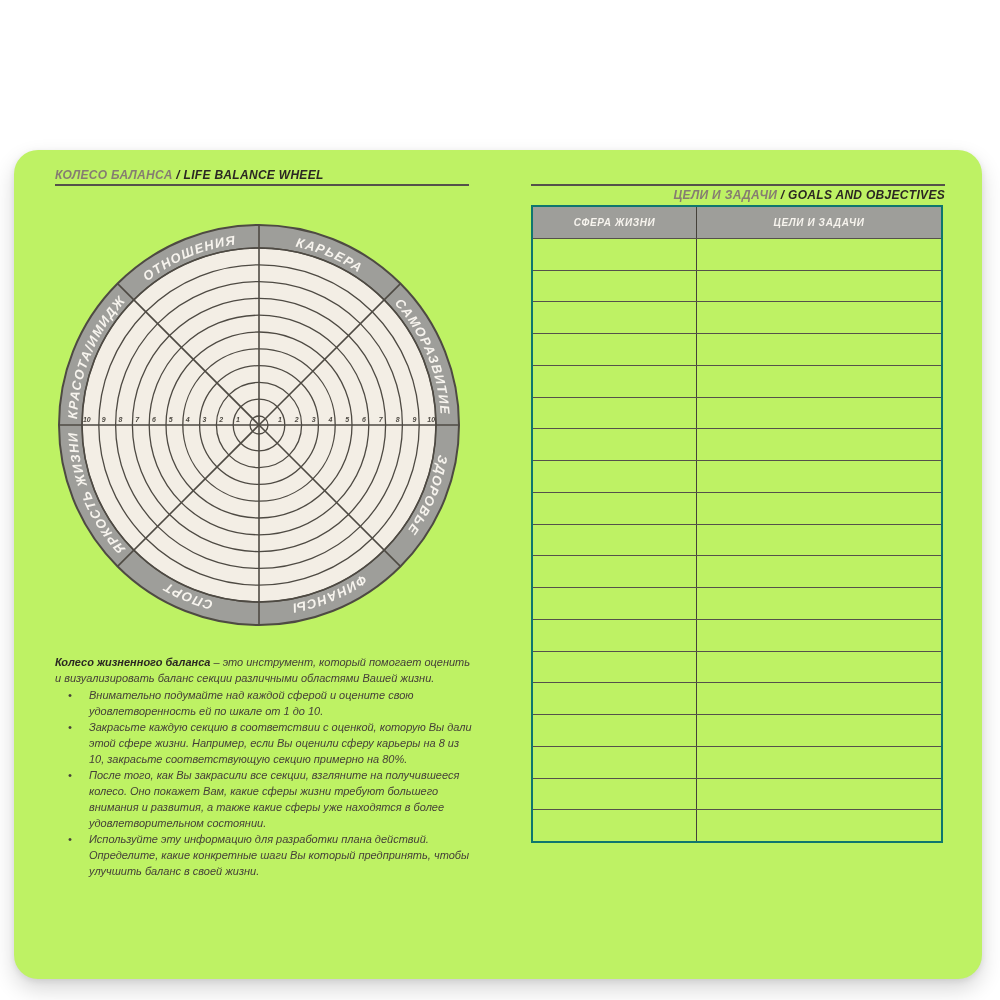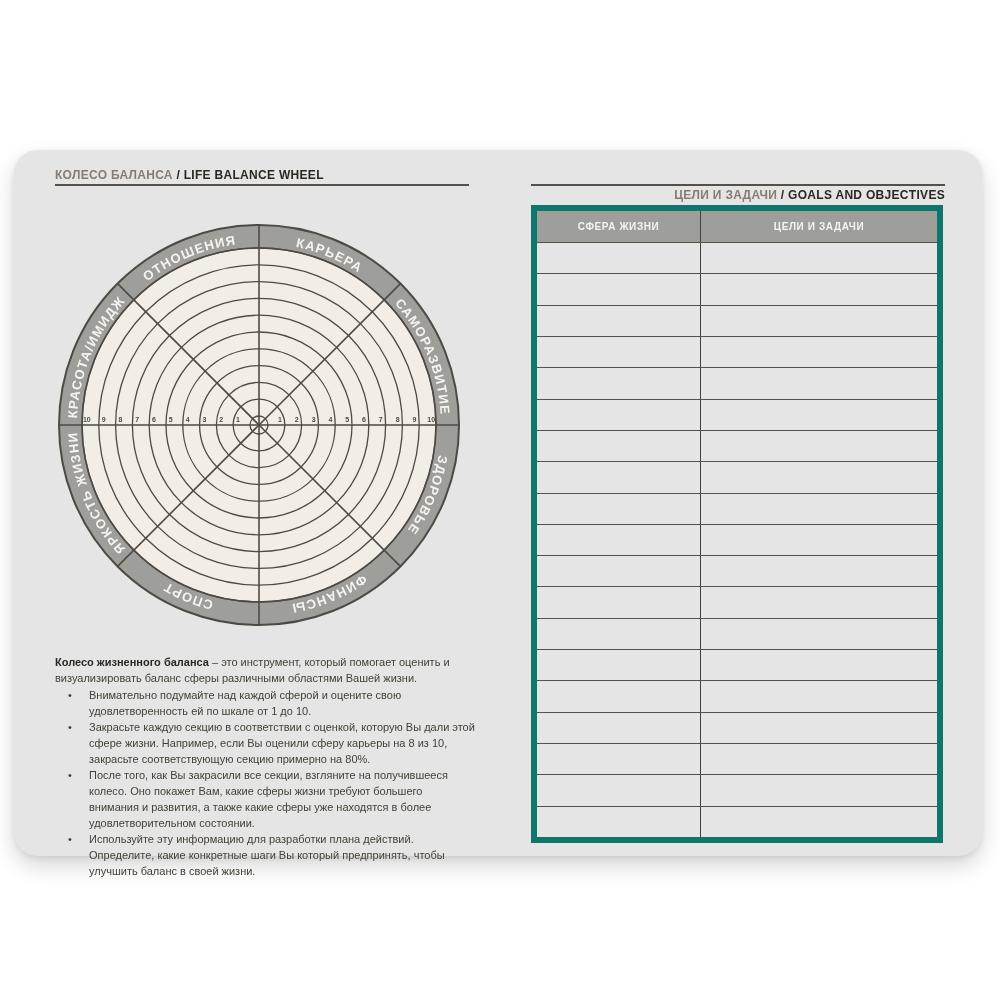--- a/index.html
+++ b/index.html
@@ -2,23 +2,24 @@
 <html><head>
 <meta charset="utf-8">
 <style>
   html,body{margin:0;padding:0;}
   body{
     width:1000px;height:1000px;background:#ffffff;position:relative;
     font-family:"Liberation Sans",sans-serif;
     -webkit-font-smoothing:antialiased;
   }
   .sheet{
-    position:absolute;left:14px;top:150px;width:968px;height:706px;
-    background:#e5e5e5;border-radius:24px;
+    position:absolute;left:14px;top:150px;width:968px;height:829px;
+    background:#bef264;border-radius:24px;
     box-shadow:0 10px 22px rgba(0,0,0,.16),0 2px 6px rgba(0,0,0,.08);
+    font-style:italic;
   }
   
   .hdr{position:absolute;top:18px;font-size:12px;font-weight:bold;letter-spacing:.3px;white-space:nowrap;}
   .hdr-muted{color:#867d71;}
   .hdr-dark{color:#2b2722;}
   .hdr-left{left:41px;}
   .hdr-right{left:517px;width:414px;text-align:right;margin-top:20px;}
   .rule{position:absolute;top:34px;height:2px;background:#55514a;}
   .rule-left{left:41px;width:414px;}
   .rule-right{left:517px;width:414px;}
@@ -27,21 +28,21 @@
   
   .intro{position:absolute;left:41px;top:504px;width:420px;color:#454038;font-size:11px;line-height:16px;}
   .intro p{margin:0 0 1px 0;}
   .intro b{color:#2b2722;}
   .bullet-row{display:flex;}
   .bullet-glyph{width:34px;flex:0 0 34px;padding-left:13px;box-sizing:border-box;}
   .bullet-text{flex:1;}
   
   .goals-table{
     position:absolute;left:517px;top:55px;width:412px;height:638px;
-    border:6px solid #0f766e;box-sizing:border-box;display:flex;flex-direction:column;
+    border:2px solid #0f766e;box-sizing:border-box;display:flex;flex-direction:column;
   }
   .thead{display:grid;grid-template-columns:164px 1fr;height:31px;flex:0 0 31px;background:#9e9e9a;}
   .th{
     color:#f7f4ee;font-size:10px;font-weight:bold;letter-spacing:.6px;
     display:flex;align-items:center;justify-content:center;
   }
   .th:first-child{border-right:1.5px solid #45413a;}
   .tbody{flex:1;display:grid;grid-auto-rows:1fr;}
   .trow{display:grid;grid-template-columns:164px 1fr;border-top:1.4px solid #55514a;}
   .td:first-child{border-right:1.5px solid #45413a;}
@@ -104,21 +105,21 @@
         <text x="331.8" y="207" font-size="7" text-anchor="middle" fill="#4e4a43" font-weight="bold" font-family="&quot;Liberation Sans&quot;, sans-serif">7</text>
         <text x="71.4" y="207" font-size="7" text-anchor="middle" fill="#4e4a43" font-weight="bold" font-family="&quot;Liberation Sans&quot;, sans-serif">8</text>
         <text x="348.6" y="207" font-size="7" text-anchor="middle" fill="#4e4a43" font-weight="bold" font-family="&quot;Liberation Sans&quot;, sans-serif">8</text>
         <text x="54.599999999999994" y="207" font-size="7" text-anchor="middle" fill="#4e4a43" font-weight="bold" font-family="&quot;Liberation Sans&quot;, sans-serif">9</text>
         <text x="365.4" y="207" font-size="7" text-anchor="middle" fill="#4e4a43" font-weight="bold" font-family="&quot;Liberation Sans&quot;, sans-serif">9</text>
         <text x="37.80000000000001" y="207" font-size="7" text-anchor="middle" fill="#4e4a43" font-weight="bold" font-family="&quot;Liberation Sans&quot;, sans-serif">10</text>
         <text x="382.2" y="207" font-size="7" text-anchor="middle" fill="#4e4a43" font-weight="bold" font-family="&quot;Liberation Sans&quot;, sans-serif">10</text>
       </svg>
 
     <div class="intro">
-      <p><b>Колесо жизненного баланса</b> <span>– это инструмент, который помогает оценить и визуализировать баланс сферы различными областями Вашей жизни.</span></p>
+      <p><b>Колесо жизненного баланса</b> <span>– это инструмент, который помогает оценить и визуализировать баланс секции различными областями Вашей жизни.</span></p>
       <div id="bullets">
           <div class="bullet-row">
             <div class="bullet-glyph">•</div>
             <div class="bullet-text">Внимательно подумайте над каждой сферой и оцените свою удовлетворенность ей по шкале от 1 до 10.</div>
           </div>
           <div class="bullet-row">
             <div class="bullet-glyph">•</div>
             <div class="bullet-text">Закрасьте каждую секцию в соответствии с оценкой, которую Вы дали этой сфере жизни. Например, если Вы оценили сферу карьеры на 8 из 10, закрасьте соответствующую секцию примерно на 80%.</div>
           </div>
           <div class="bullet-row">

